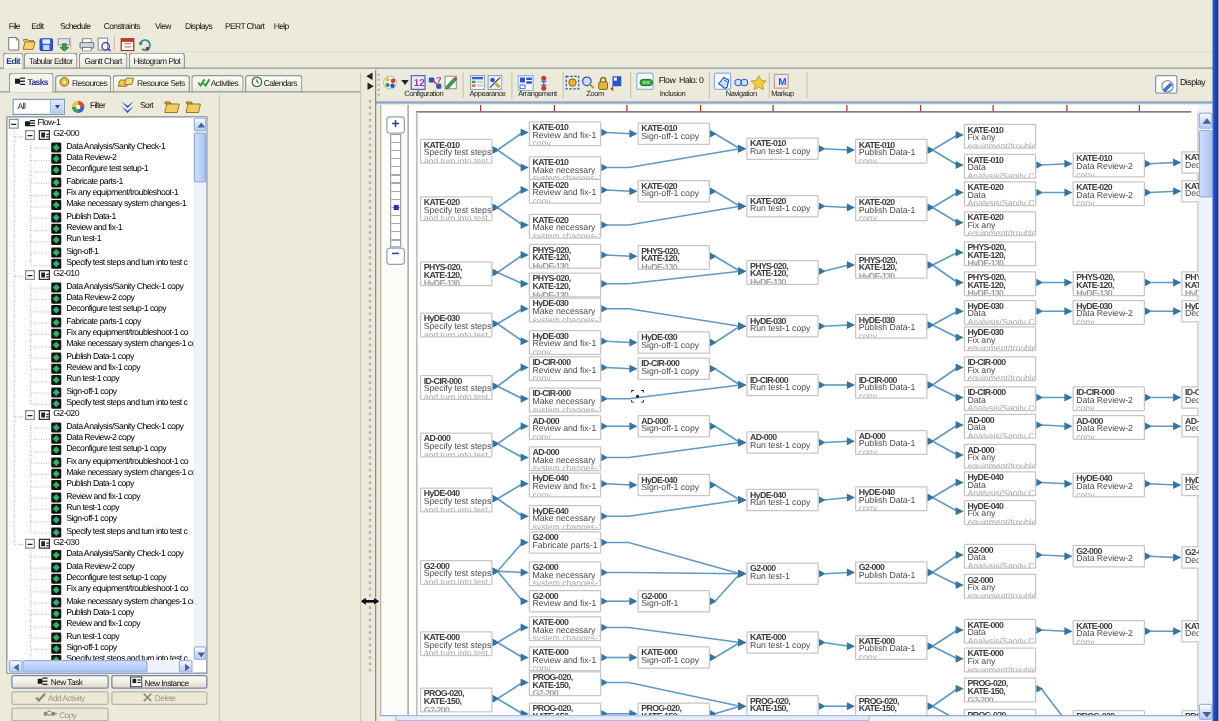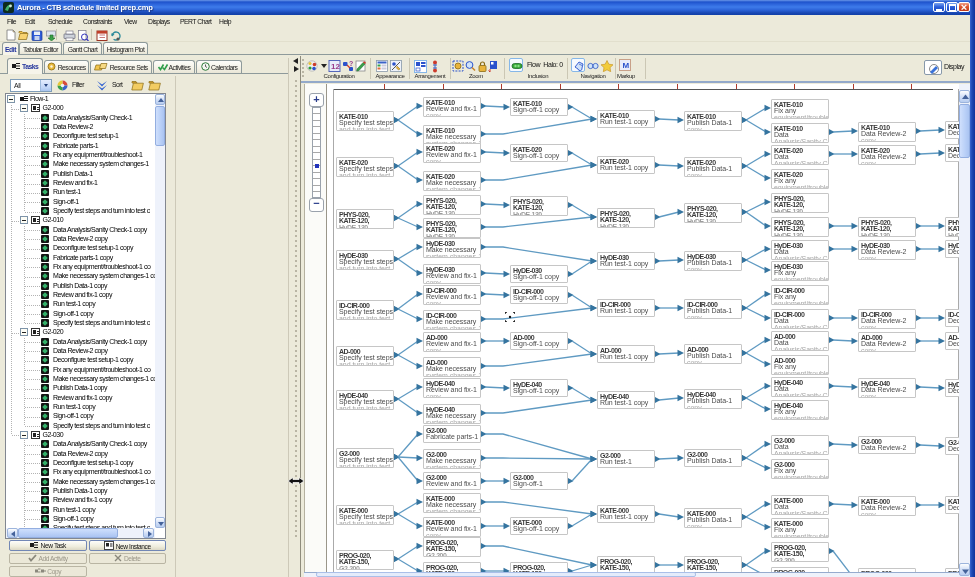--- a/index.html
+++ b/index.html
@@ -74,35 +74,20 @@
 
 #slider{position:absolute;left:0;top:0;width:23px;height:488px;background:#fbfbf8;border-left:1px solid #b5b1a0;border-right:1px solid #9a968a}
 .zbtn{position:absolute;left:4px;width:15px;height:14px;background:#fff;border:1.5px solid #9aa2ac;border-radius:3px;color:#2b3e8c;font-weight:bold;text-align:center;font-size:11px;line-height:11px}
 #ztrack{position:absolute;left:7px;top:23px;width:9px;height:91px;background:#fff;border:1px solid #9aa2ac;background-image:repeating-linear-gradient(180deg,transparent 0,transparent 5.5px,#a8a8a8 5.5px,#a8a8a8 6.5px)}
 #zdot{position:absolute;left:10px;top:80px;width:4px;height:4px;background:#2233bb}
 
 #rborder{left:970px;top:0;width:5px;height:577px;background:linear-gradient(90deg,#3a66d0 0,#1e48b4 40%,#10329a 100%)}
 </style></head><body>
 <div id="root">
 
-<div class="abs" id="title">
- <svg class="abs" style="left:3px;top:2px" width="11" height="11">
-        <rect x="0" y="0" width="11" height="11" rx="2" fill="#0d2a1e"></rect>
-        <path d="M2 8 Q4 2 9 3 Q6 5 5 9 Z" fill="#3fae6c"></path>
-        <circle cx="7.5" cy="4" r="1.4" fill="#cfe8d8"></circle>
-      </svg>
- <span class="txt">Aurora - CTB schedule limited prep.cmp</span>
- <span class="wbtn mn" style="left:933px">
-        <span style="position:absolute;left:1.5px;top:5.5px;width:6px;height:2.5px;background:#fff"></span>
-      </span>
- <span class="wbtn mx" style="left:946px">
-        <span style="position:absolute;left:1.5px;top:1px;width:7px;height:6.5px;border:1.5px solid #fff;border-top-width:2px"></span>
-      </span>
- <span class="wbtn cl" style="left:958px;color:#fff;font-size:11px;font-weight:bold;text-align:center;line-height:8px">×</span>
-</div>
 
 <div class="abs" id="menu">
 <span style="left:7px">File</span>
 <span style="left:25px">Edit</span>
 <span style="left:48px">Schedule</span>
 <span style="left:83px">Constraints</span>
 <span style="left:124px">View</span>
 <span style="left:148px">Displays</span>
 <span style="left:180px">PERT Chart</span>
 <span style="left:219px">Help</span>

